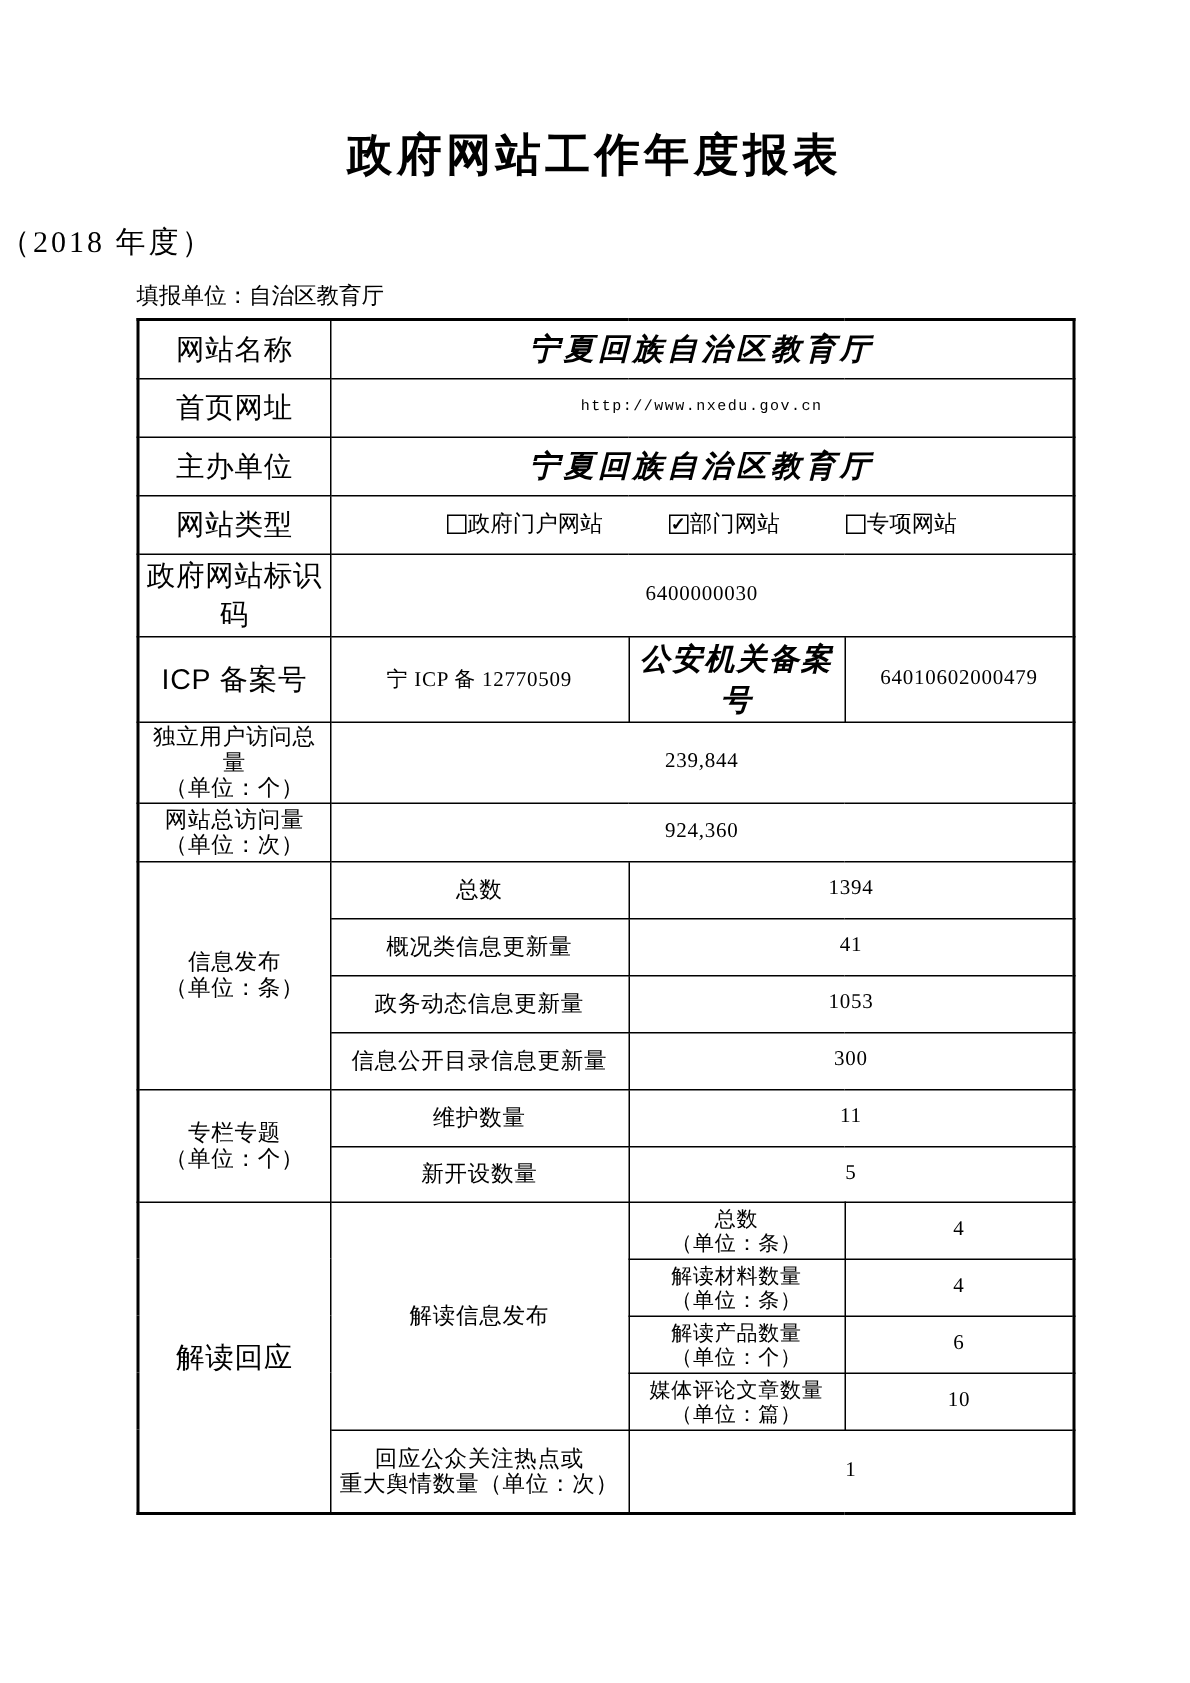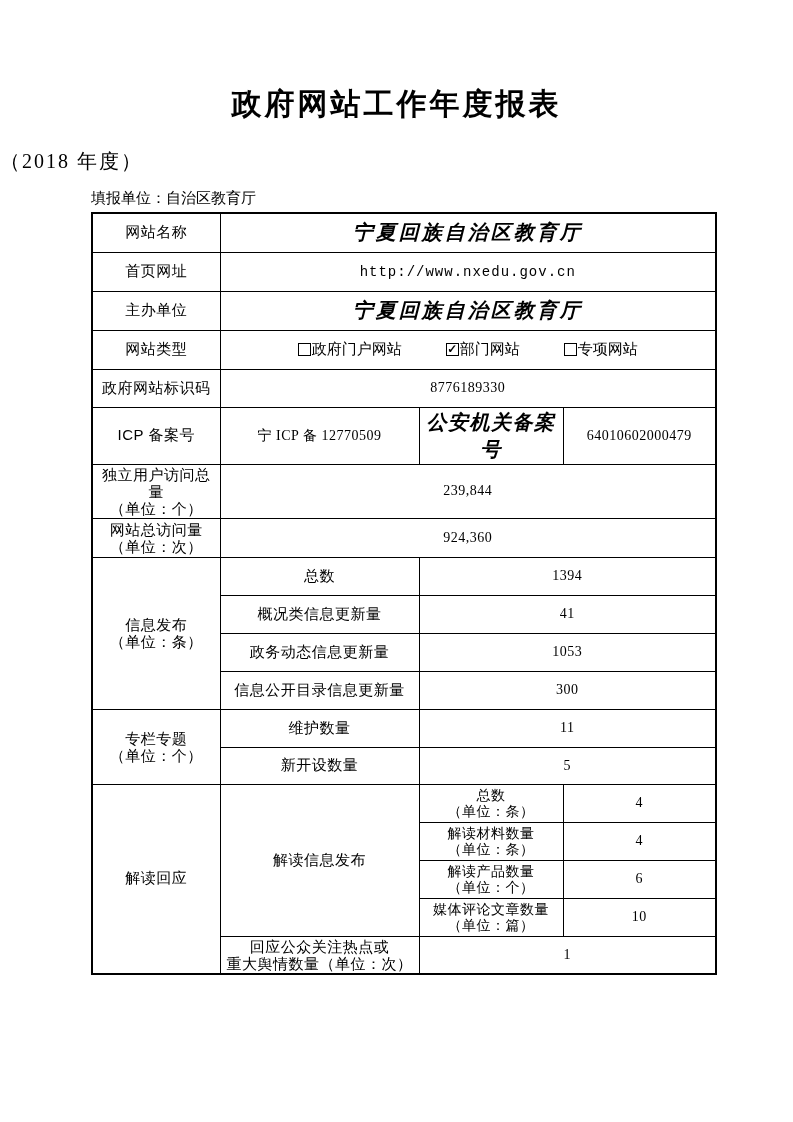--- a/index.html
+++ b/index.html
@@ -38,40 +38,40 @@
     border-collapse:collapse;
     border:2px solid #000;
   }
   table.report td {
     border:1px solid #000;
     text-align:center;
     vertical-align:middle;
     padding:1px 2px;
     overflow:hidden;
   }
-  .h39{height:39px} .h38{height:38px} .h40{height:40px} .h37{height:37px} .h54{height:38px}
-  .lbl { font-size:15px; letter-spacing:0.5px; }
+  .h39{height:39px} .h38{height:38px} .h40{height:40px} .h37{height:37px} .h54{height:56px}
+  .lbl { font-size:19px; letter-spacing:0.5px; }
   .lbl2 { font-size:15px; line-height:17px; letter-spacing:0.5px; }
   .sublbl { font-size:15px; letter-spacing:0.5px; }
   .sublbl2 { font-size:14px; line-height:16px; letter-spacing:0.5px; }
   .val-kai {
     font-family:"Liberation Serif", serif;
     font-weight:600;
     font-size:20px;
     letter-spacing:3px;
     font-style:italic;
   }
   .val-num {
     font-family:"Liberation Serif", serif;
     font-size:14px;
     letter-spacing:0.5px;
   }
   .val-url {
     font-family:"Liberation Mono", monospace;
-    font-size:14px;
+    font-size:10px;
     letter-spacing:1px;
     margin-top:12px;
   }
   .cb-row {
     display:flex;
     justify-content:center;
     align-items:center;
     gap:44px;
     font-size:15px;
   }
@@ -134,21 +134,21 @@
           <span class="cb-item">
             <span class="cb-box"></span>
             <span>专项网站</span>
           </span>
         </div>
       </td>
     </tr>
 
     <tr class="h38">
       <td class="lbl">政府网站标识码</td>
-      <td colspan="3" class="val-num">8776189330</td>
+      <td colspan="3" class="val-num">6400000030</td>
     </tr>
 
     <tr class="h39">
       <td class="lbl">ICP 备案号</td>
       <td class="val-num">宁 ICP 备 12770509</td>
       <td class="val-kai" style="letter-spacing:1.5px">公安机关备案号</td>
       <td class="val-num">64010602000479</td>
     </tr>
 
     <tr class="h40">

